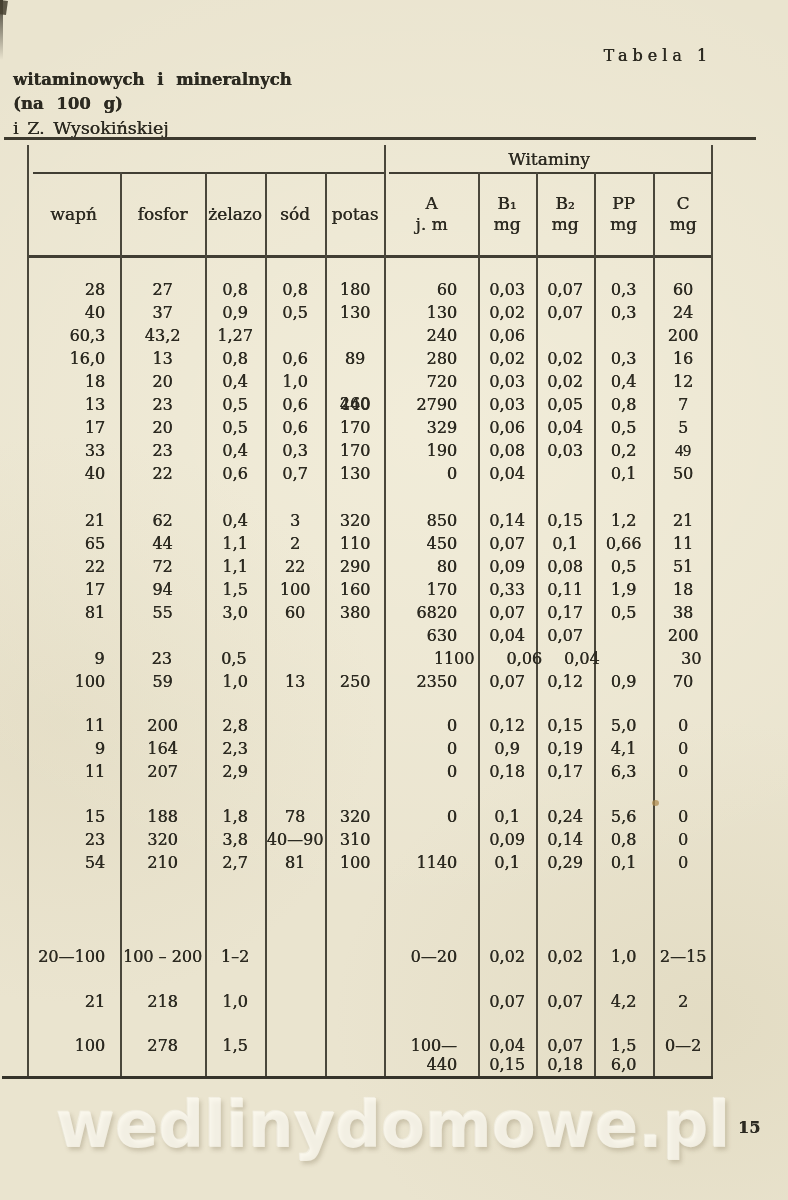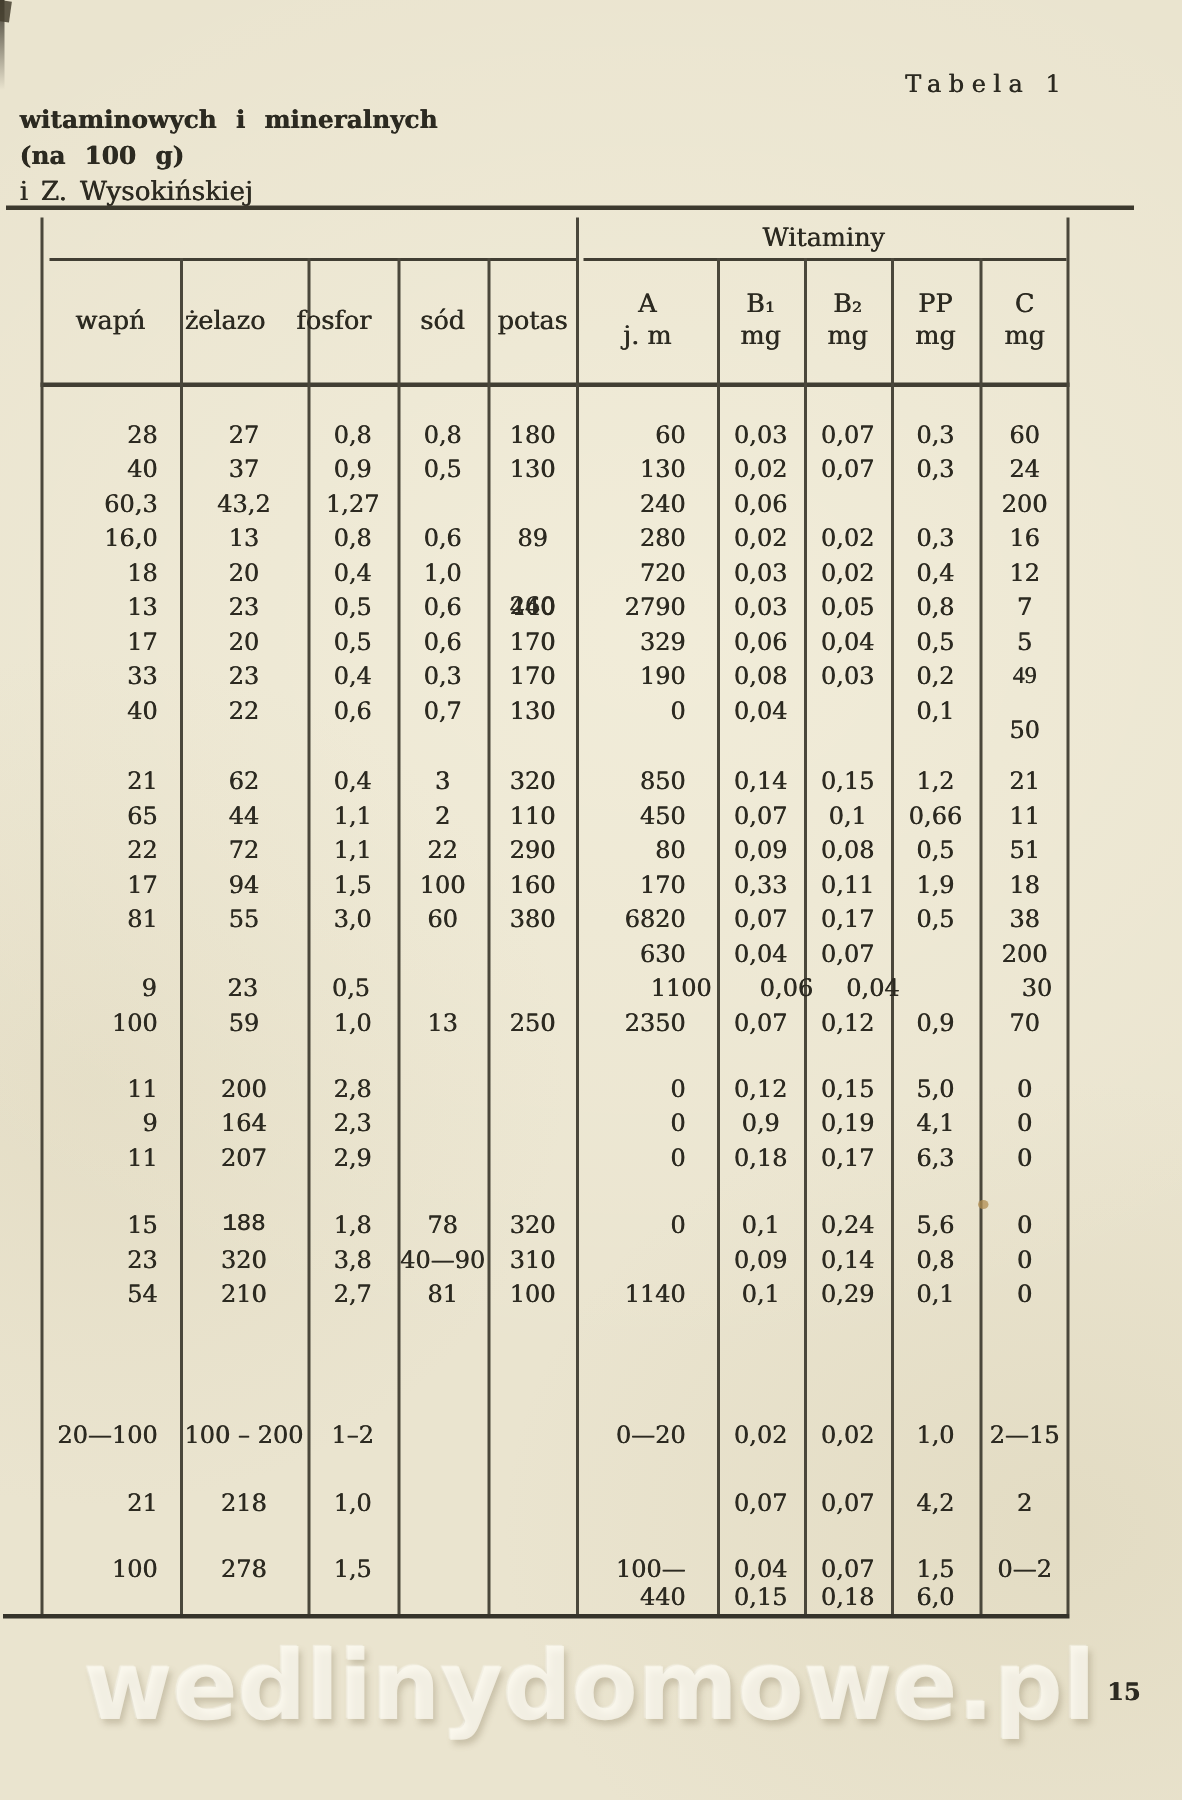--- a/index.html
+++ b/index.html
@@ -108,26 +108,26 @@
     <div class="vline" style="left:451px;top:27px;height:904px;"></div>
     <div class="vline" style="left:509px;top:27px;height:904px;"></div>
     <div class="vline" style="left:567px;top:27px;height:904px;"></div>
     <div class="vline" style="left:626px;top:27px;height:904px;"></div>
 
     <div class="colhead-row">
       <div class="colhead" style="width:93px;">
         <span>wapń</span>
         <span></span>
       </div>
+      <div class="colhead" style="width:85px;">
+        <span>fosfor</span>
+        <span></span>
+      </div>
       <div class="colhead" style="width:60px;">
         <span>żelazo</span>
-        <span></span>
-      </div>
-      <div class="colhead" style="width:85px;">
-        <span>fosfor</span>
         <span></span>
       </div>
       <div class="colhead" style="width:60px;">
         <span>sód</span>
         <span></span>
       </div>
       <div class="colhead" style="width:60px;">
         <span>potas</span>
         <span></span>
       </div>
@@ -254,21 +254,21 @@
           <div class="trow">
             <div class="tcell a-r0" style="width: 93px;">40</div>
             <div class="tcell a-c" style="width: 85px;">22</div>
             <div class="tcell a-c" style="width: 60px;">0,6</div>
             <div class="tcell a-c" style="width: 60px;">0,7</div>
             <div class="tcell a-c" style="width: 60px;">130</div>
             <div class="tcell a-r5" style="width: 93px;">0</div>
             <div class="tcell a-c" style="width: 58px;">0,04</div>
             <div class="tcell a-c" style="width: 58px;"></div>
             <div class="tcell a-c" style="width: 59px;">0,1</div>
-            <div class="tcell a-c" style="width: 60px; margin-top: 13px;">50</div>
+            <div class="tcell a-c" style="width: 60px;">50</div>
           </div>
         </div>
         <div class="tgroup">
           <div class="trow">
             <div class="tcell a-r0" style="width: 93px;">21</div>
             <div class="tcell a-c" style="width: 85px;">62</div>
             <div class="tcell a-c" style="width: 60px;">0,4</div>
             <div class="tcell a-c" style="width: 60px;">3</div>
             <div class="tcell a-c" style="width: 60px;">320</div>
             <div class="tcell a-r5" style="width: 93px;">850</div>
@@ -396,21 +396,21 @@
             <div class="tcell a-r5" style="width: 93px;">0</div>
             <div class="tcell a-c" style="width: 58px;">0,18</div>
             <div class="tcell a-c" style="width: 58px;">0,17</div>
             <div class="tcell a-c" style="width: 59px;">6,3</div>
             <div class="tcell a-c" style="width: 60px;">0</div>
           </div>
         </div>
         <div class="tgroup">
           <div class="trow">
             <div class="tcell a-r0" style="width: 93px;">15</div>
-            <div class="tcell a-c" style="width: 85px; font-family: Liberation Mono, monospace;">188</div>
+            <div class="tcell a-c" style="width: 85px;">188</div>
             <div class="tcell a-c" style="width: 60px;">1,8</div>
             <div class="tcell a-c" style="width: 60px;">78</div>
             <div class="tcell a-c" style="width: 60px;">320</div>
             <div class="tcell a-r5" style="width: 93px;">0</div>
             <div class="tcell a-c" style="width: 58px;">0,1</div>
             <div class="tcell a-c" style="width: 58px;">0,24</div>
             <div class="tcell a-c" style="width: 59px;">5,6</div>
             <div class="tcell a-c" style="width: 60px;">0</div>
           </div>
           <div class="trow">

